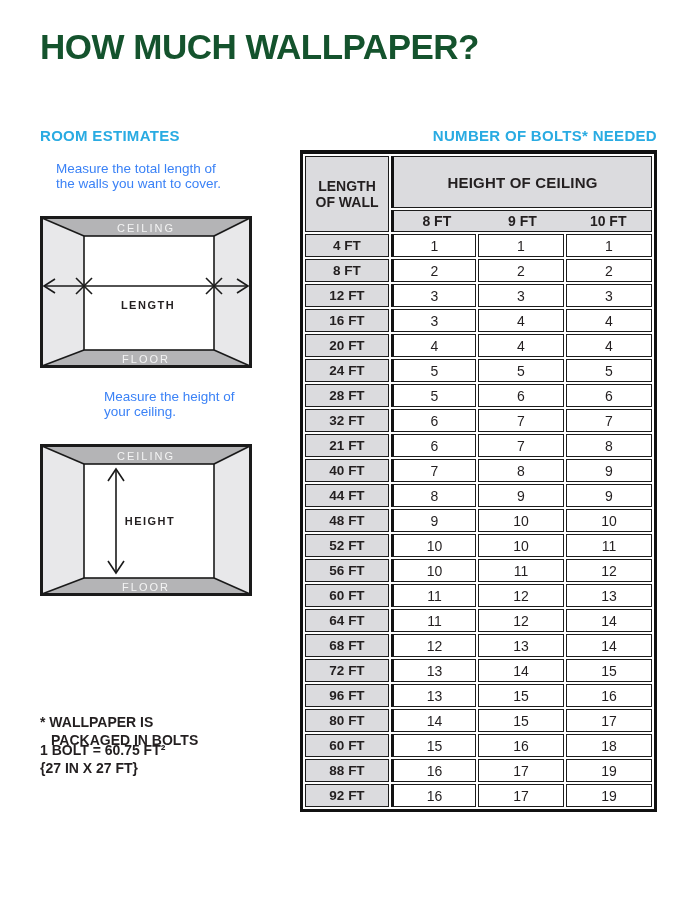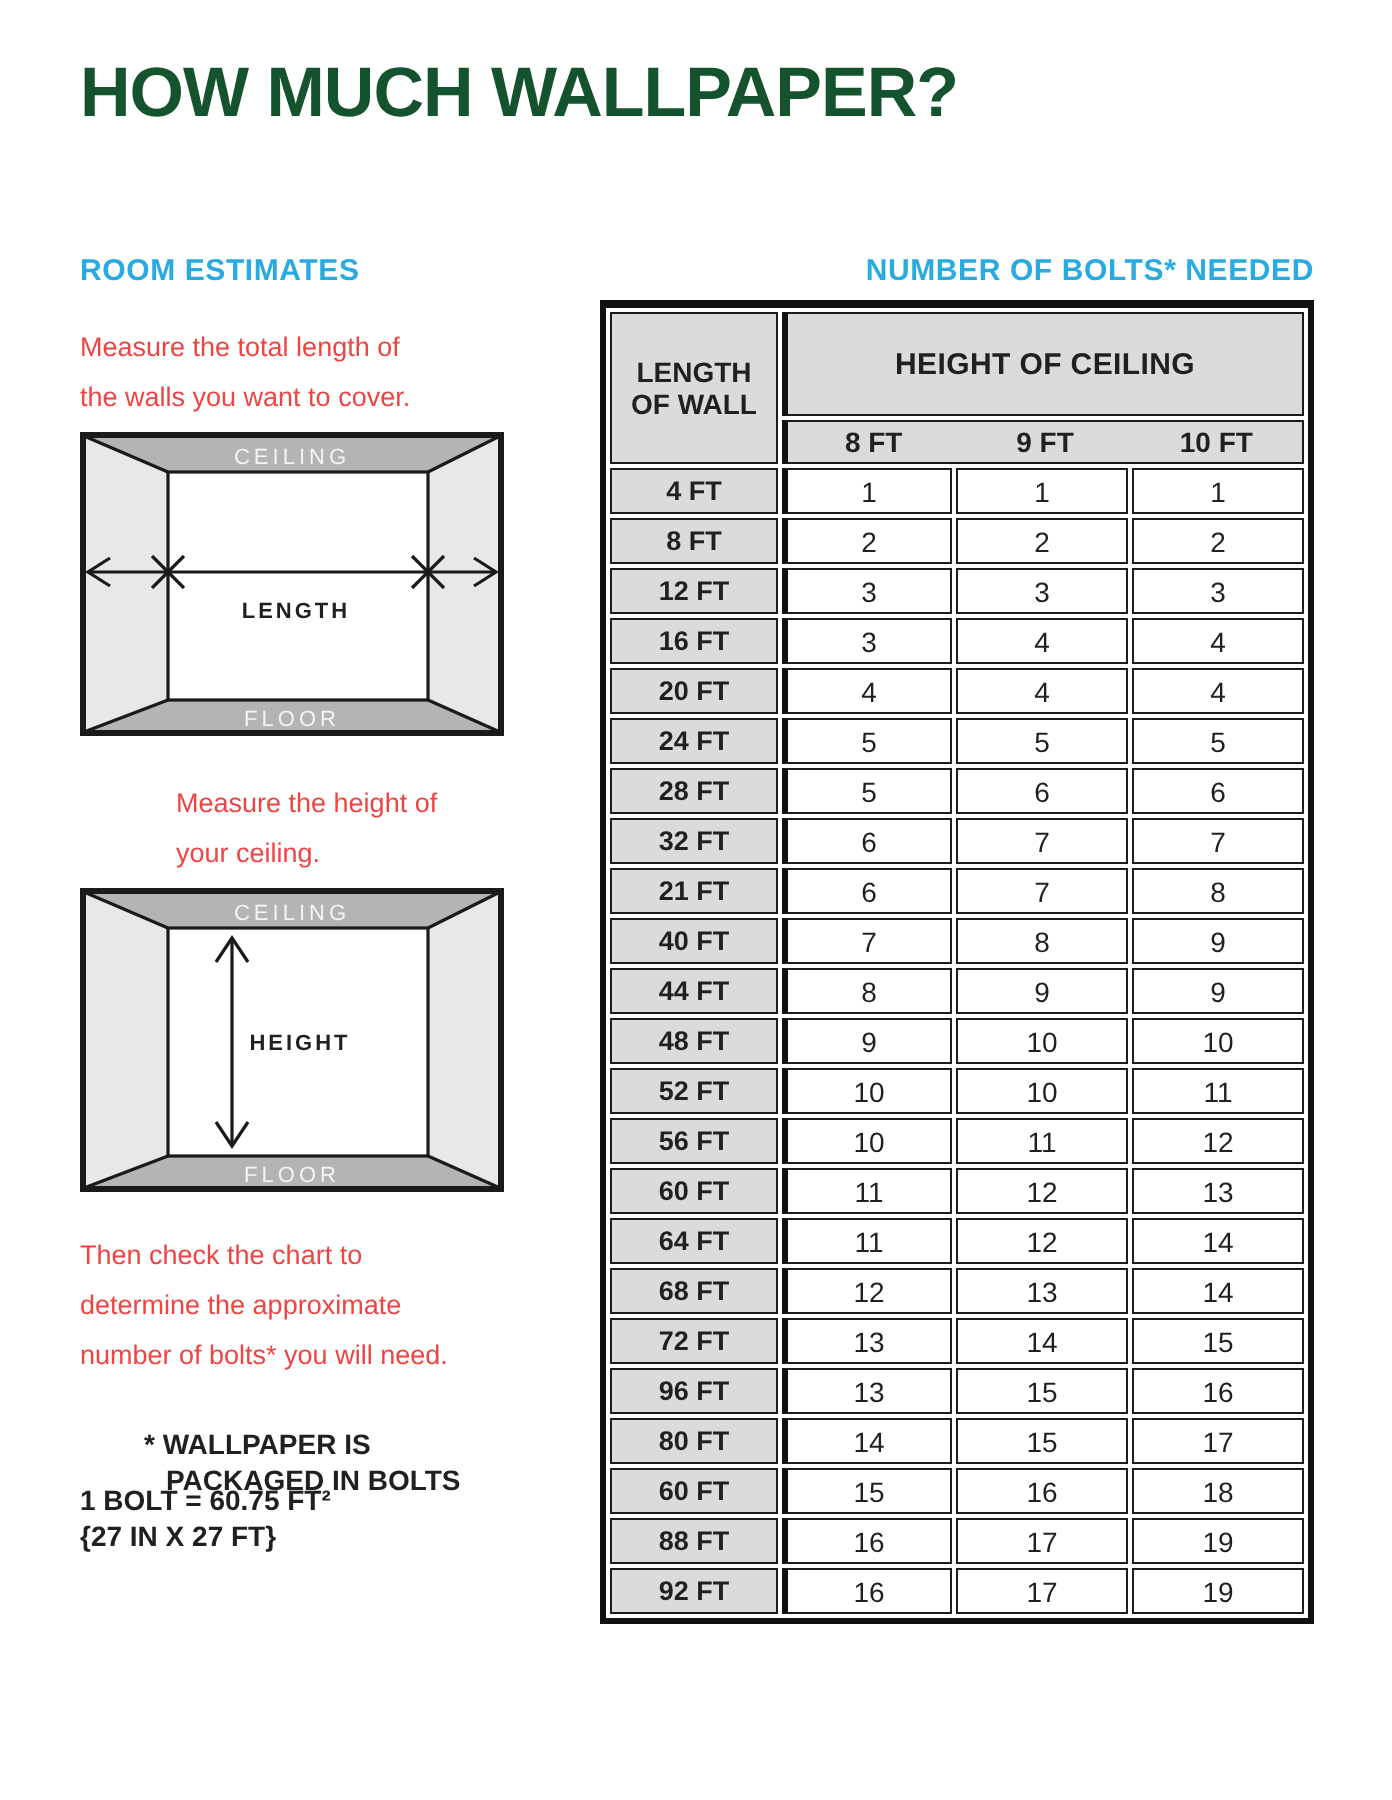--- a/index.html
+++ b/index.html
@@ -12,32 +12,32 @@
     font-size:35px; font-weight:bold; color:#14532d; letter-spacing:-0.5px;
   }
   .section-title {
     position:absolute; margin:0; font-size:15px; font-weight:bold;
     color:#29abe2; letter-spacing:0.3px;
   }
   .st-left  { left:40px; top:127px; }
   .st-right { left:300px; top:127px; width:357px; text-align:right; }
 
   .body-text {
-    position:absolute; left:40px; margin:0;
-    font-size:13.5px; line-height:25px; white-space:pre-line; color:#ef4444;
+    position:absolute; left:56px; margin:0;
+    font-size:13.5px; line-height:15px; white-space:pre-line; color:#3b82f6;
   }
   .step1 { top:161px; }
   .step2 { top:389px;margin-left:48px; }
   .step3 { top:615px; }
 
   .bold-note {
     position:absolute; left:40px; margin:0; font-weight:bold;
     font-size:14px; line-height:17.5px; white-space:pre-line; color:#231f20;
   }
-  .footnote  { top:714px; padding-left:11px; text-indent:-11px;margin-left:32px; }
+  .footnote  { top:714px; padding-left:11px; text-indent:-11px; }
   .bolt-info { top:742px; }
 
   svg.diagram { position:absolute; left:40px; }
   .diag-length { top:216px; }
   .diag-height { top:444px; }
   .svg-line { stroke:#1a1a1a; stroke-width:1.6; fill:none; }
   .svg-outer { stroke:#1a1a1a; stroke-width:3; fill:none; }
   .svg-label-white {
     font-family:"Liberation Sans", sans-serif; font-size:11px;
     letter-spacing:2px; fill:#f4f4f4; text-anchor:middle;
@@ -124,23 +124,20 @@
     <text x="106" y="16" class="svg-label-white">CEILING</text>
     <text x="106" y="147" class="svg-label-white">FLOOR</text>
     <g>
       <line x1="76" y1="25" x2="76" y2="129" class="svg-line"></line>
       <polyline points="68,37 76,25 84,37" class="svg-line"></polyline>
       <polyline points="68,117 76,129 84,117" class="svg-line"></polyline>
     </g>
     <text x="110" y="81" class="svg-label-dark">HEIGHT</text>
   </svg>
 
-  <p class="body-text step3">Then check the chart to
-determine the approximate
-number of bolts* you will need.</p>
 
   <p class="bold-note footnote">* WALLPAPER IS
 PACKAGED IN BOLTS</p>
 
   <p class="bold-note bolt-info">1 BOLT = 60.75 FT²
 {27 IN X 27 FT}</p>
 
   <table class="bolts">
     <colgroup>
       <col style="width:84px">

